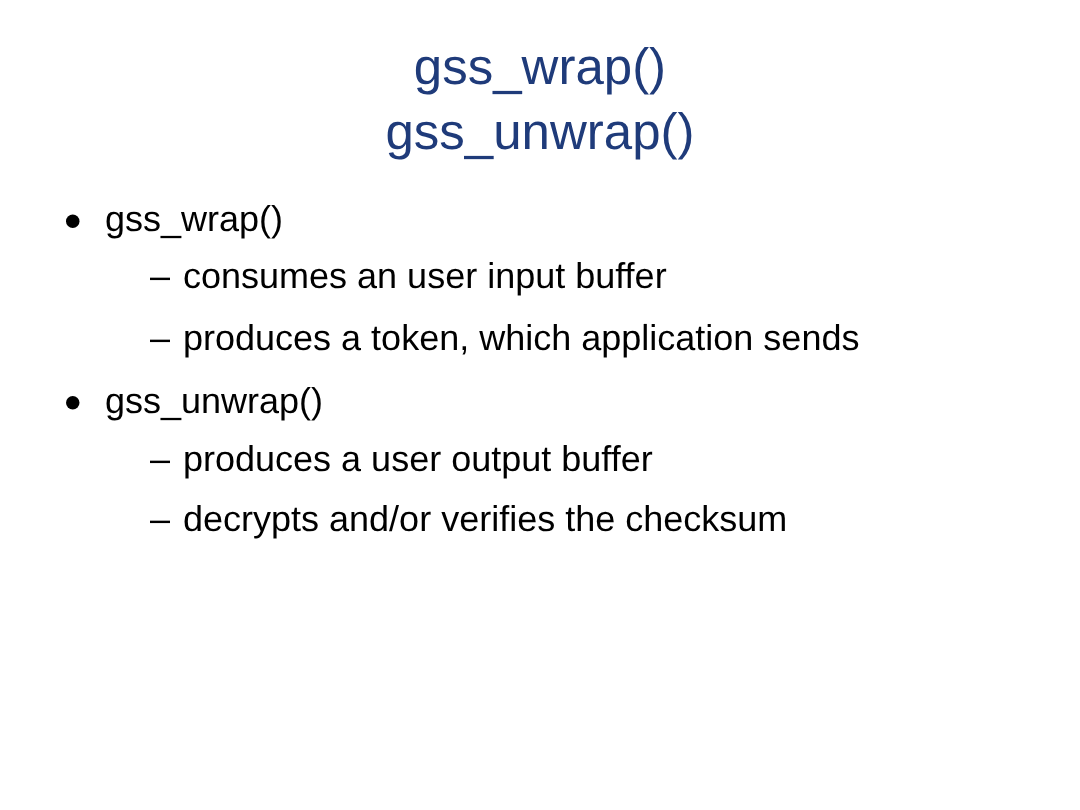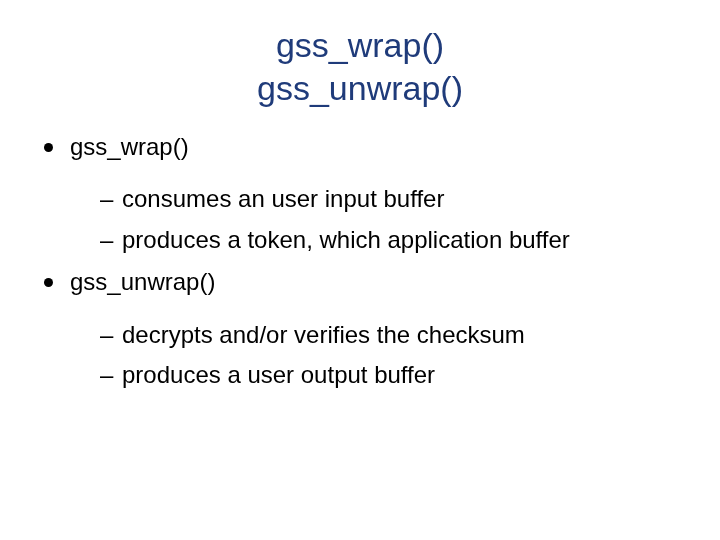--- a/index.html
+++ b/index.html
@@ -45,21 +45,21 @@
     left: 6px;
     top: 0.5em;
     width: 9px;
     height: 9px;
     background: #000;
     border-radius: 50%;
   }
   ul.level2 {
     list-style: none;
     padding: 0;
-    margin: 20px 0 10px 0;
+    margin: 6px 0 10px 0;
   }
   ul.level2 > li {
     position: relative;
     padding-left: 52px;
     margin-bottom: 8px;
   }
   ul.level2 > li::before {
     content: "\2013";
     position: absolute;
     left: 30px;
@@ -75,27 +75,27 @@
     <span>gss_unwrap()</span>
   </h1>
 
   <div class="body">
     <ul class="level1">
 
       <li>
         <span>gss_wrap()</span>
         <ul class="level2">
           <li><span>consumes an user input buffer</span></li>
-          <li><span>produces a token, which application buffer</span></li>
+          <li><span>produces a token, which application sends</span></li>
         </ul>
       </li>
 
       <li>
         <span>gss_unwrap()</span>
         <ul class="level2">
+          <li><span>produces a user output buffer</span></li>
           <li><span>decrypts and/or verifies the checksum</span></li>
-          <li><span>produces a user output buffer</span></li>
         </ul>
       </li>
 
     </ul>
   </div>
 </div>
 
 </body></html>

